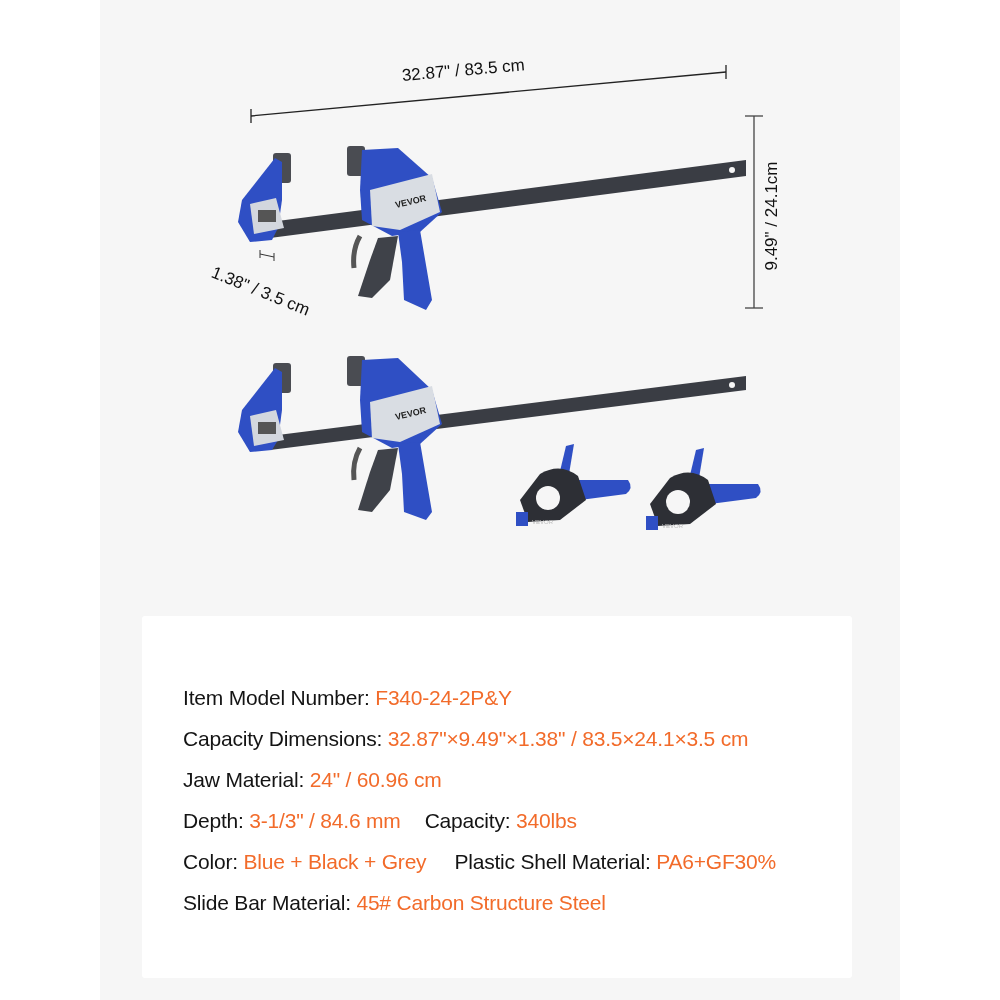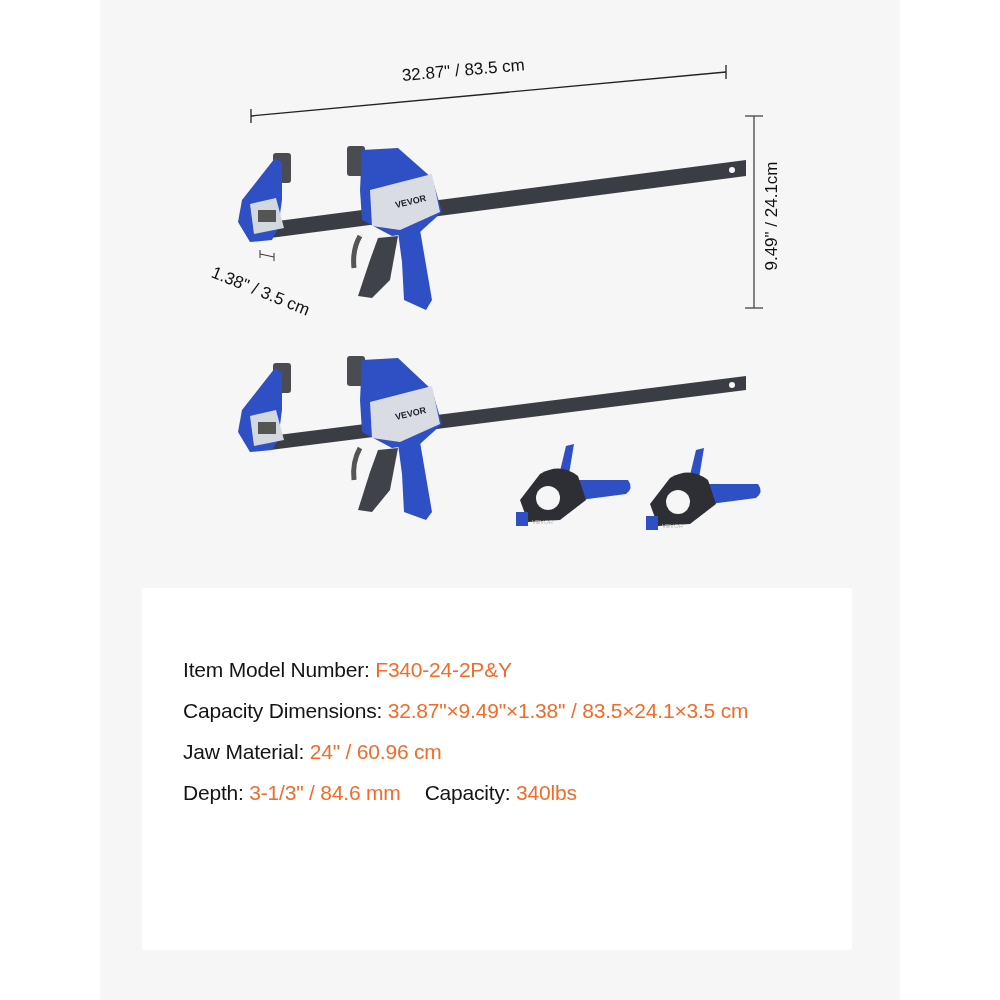--- a/index.html
+++ b/index.html
@@ -1,21 +1,21 @@
 <!DOCTYPE html>
 <html><head>
 <meta charset="utf-8">
 <style>
   html, body { margin:0; padding:0; }
   body { width:1000px; height:1000px; background:#ffffff; position:relative; overflow:hidden;
          font-family:"Liberation Sans", "DejaVu Sans", sans-serif; }
   .panel { position:absolute; left:100px; top:0; width:800px; height:1000px; background:#f6f6f6; }
   .dim-text { position:absolute; color:#111; font-size:17px; white-space:nowrap; }
   .figure { position:absolute; left:0; top:0; width:1000px; height:580px; }
-  .card { position:absolute; left:142px; top:588px; width:710px; height:362px; background:#ffffff; border-radius:3px; }
+  .card { position:absolute; left:142px; top:616px; width:710px; height:362px; background:#ffffff; border-radius:3px; }
   .specs { position:absolute; left:41px; top:70px; }
   .row { height:41px; font-size:21px; color:#141414; white-space:nowrap; line-height:24px; letter-spacing:-0.2px; }
   .row .lab { color:#141414; }
   .row .val { color:#f26b2a; }
   .row .gap { display:inline-block; }
 </style>
 </head>
 <body>
 
 <div class="panel"></div>
@@ -105,14 +105,20 @@
     </div>
     <div class="row">
       <span class="lab">Capacity Dimensions: </span><span class="val">32.87"×9.49"×1.38" / 83.5×24.1×3.5 cm</span>
     </div>
     <div class="row">
       <span class="lab">Jaw Material: </span><span class="val">24" / 60.96 cm</span>
     </div>
     <div class="row">
       <span class="lab">Depth: </span><span class="val">3-1/3" / 84.6 mm</span><span class="gap" style="width:24px"></span><span class="lab">Capacity: </span><span class="val">340lbs</span>
     </div>
+    <div class="row">
+      <span class="lab">Color: </span><span class="val">Blue + Black + Grey</span><span class="gap" style="width:28px"></span><span class="lab">Plastic Shell Material: </span><span class="val">PA6+GF30%</span>
+    </div>
+    <div class="row">
+      <span class="lab">Slide Bar Material: </span><span class="val">45# Carbon Structure Steel</span>
+    </div>
   </div>
 </div>
 
 </body></html>

